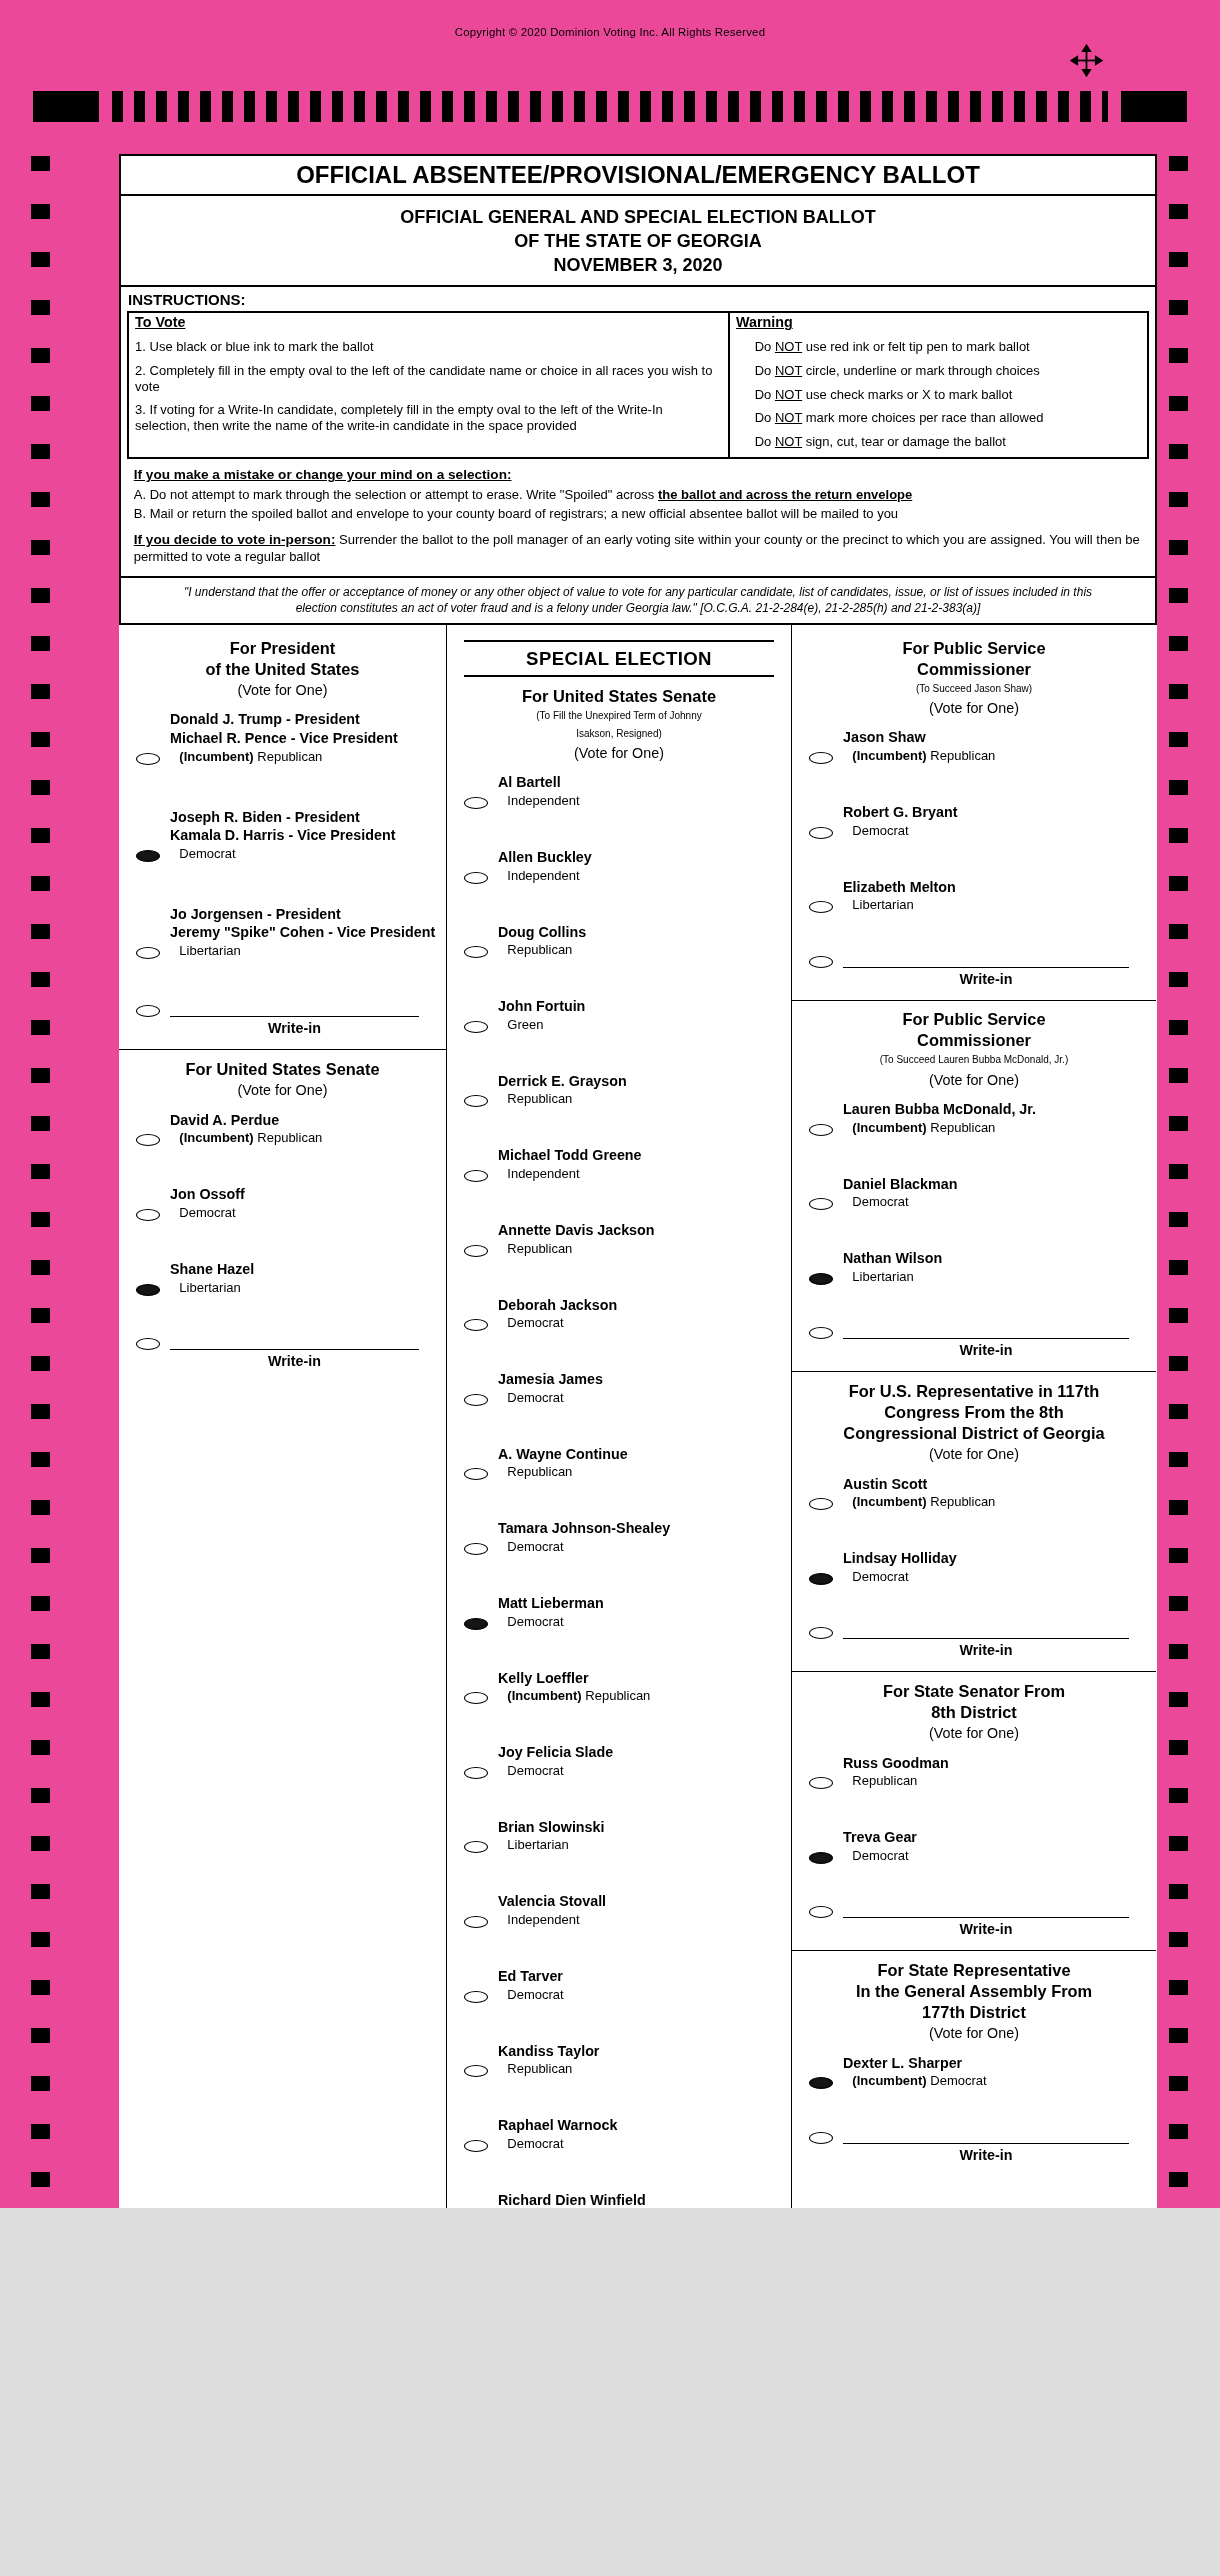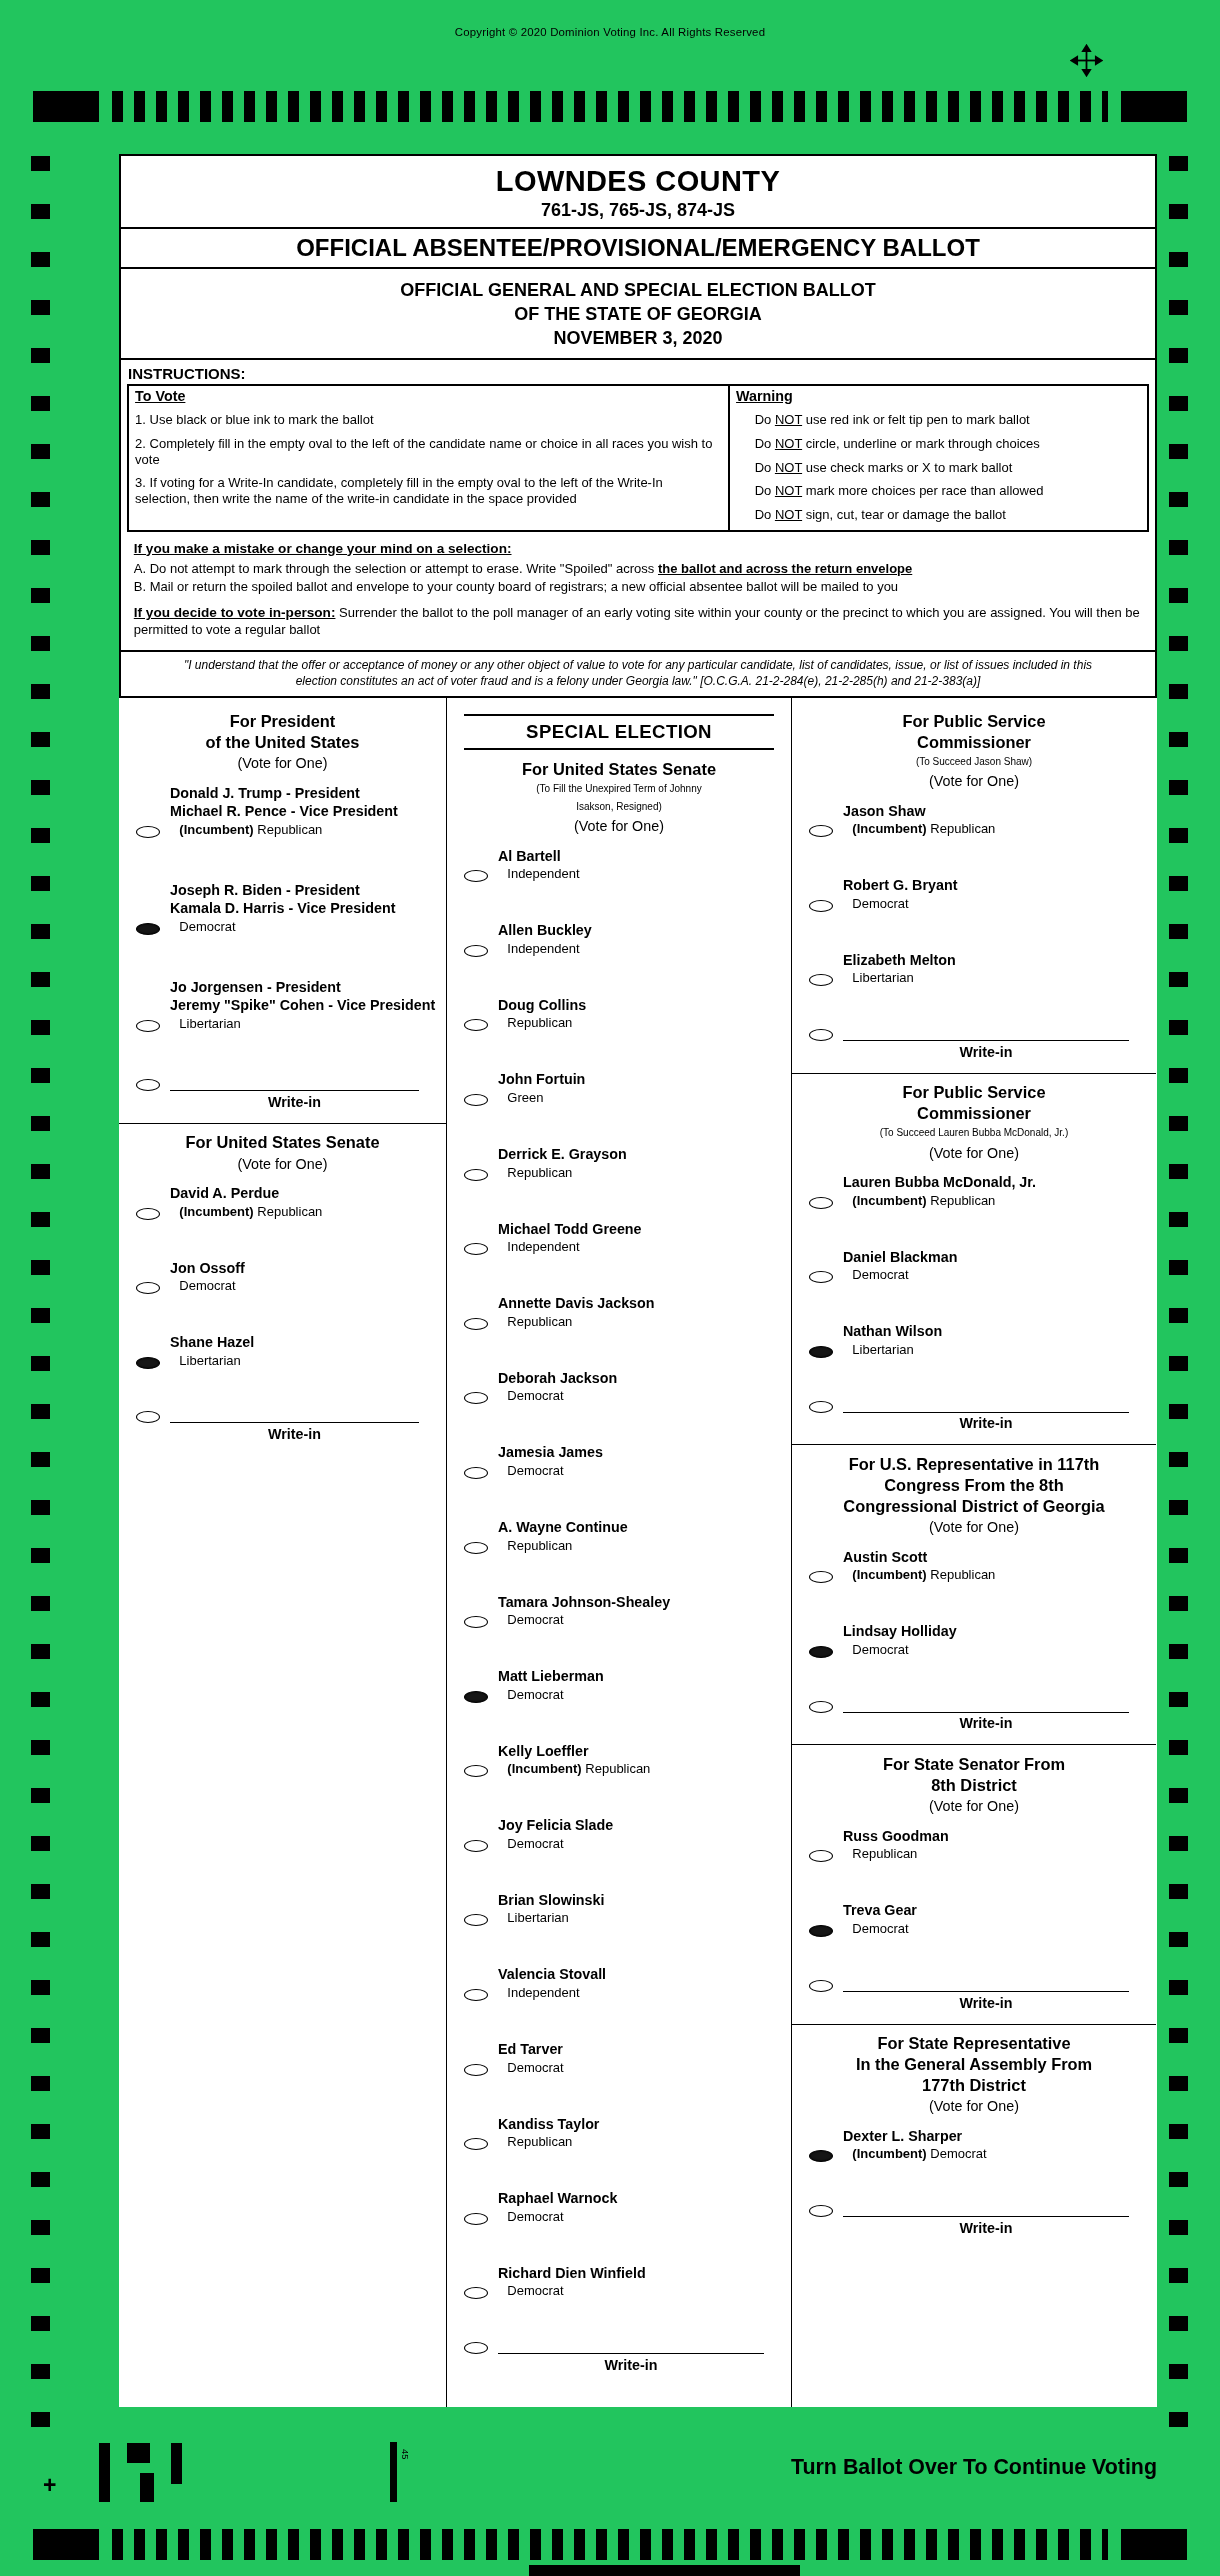--- a/index.html
+++ b/index.html
@@ -1,17 +1,17 @@
 <!DOCTYPE html>
 <html style="font-size:11.4px"><head>
 <meta charset="utf-8">
 <style>
   *{margin:0;padding:0;box-sizing:border-box}
   html,body{background:#ddd}
-  .sheet{position:relative;width:1220px;height:2576px;background:#22c55e;font-family:"Liberation Sans",sans-serif;color:#000;overflow:hidden}
+  .sheet{position:relative;width:1220px;height:2208px;background:#ec4899;font-family:"Liberation Sans",sans-serif;color:#000;overflow:hidden}
   .b{font-weight:700}
   .u{text-decoration:underline}
 
   .copyright{position:absolute;top:26px;left:0;width:100%;text-align:center;font-size:11.4px;letter-spacing:0.2px}
   .crosshair{position:absolute;top:44px;left:1070px}
 
   
   .timing{position:absolute;left:33px;width:1154px;height:31px;display:flex;gap:13px}
   .timing-top{top:91px}
   .timing-bottom{top:2529px}
@@ -107,24 +107,20 @@
     <div class="tblock"></div>
     <div class="tbars"></div>
     <div class="tblock"></div>
   </div>
   <div class="timing-side left"></div>
   <div class="timing-side right"></div>
 
   <div class="ballot">
 
     <div class="header-box">
-      <div class="hsec county-sec">
-        <div class="county">LOWNDES COUNTY</div>
-        <div class="precincts">761-JS, 765-JS, 874-JS</div>
-      </div>
       <div class="hsec title-sec">
         <div class="btitle">OFFICIAL ABSENTEE/PROVISIONAL/EMERGENCY BALLOT</div>
       </div>
       <div class="hsec sub-sec">
         <div class="bsub">OFFICIAL GENERAL AND SPECIAL ELECTION BALLOT</div>
         <div class="bsub">OF THE STATE OF GEORGIA</div>
         <div class="bsub">NOVEMBER 3, 2020</div>
       </div>
 
       <div class="instr">

